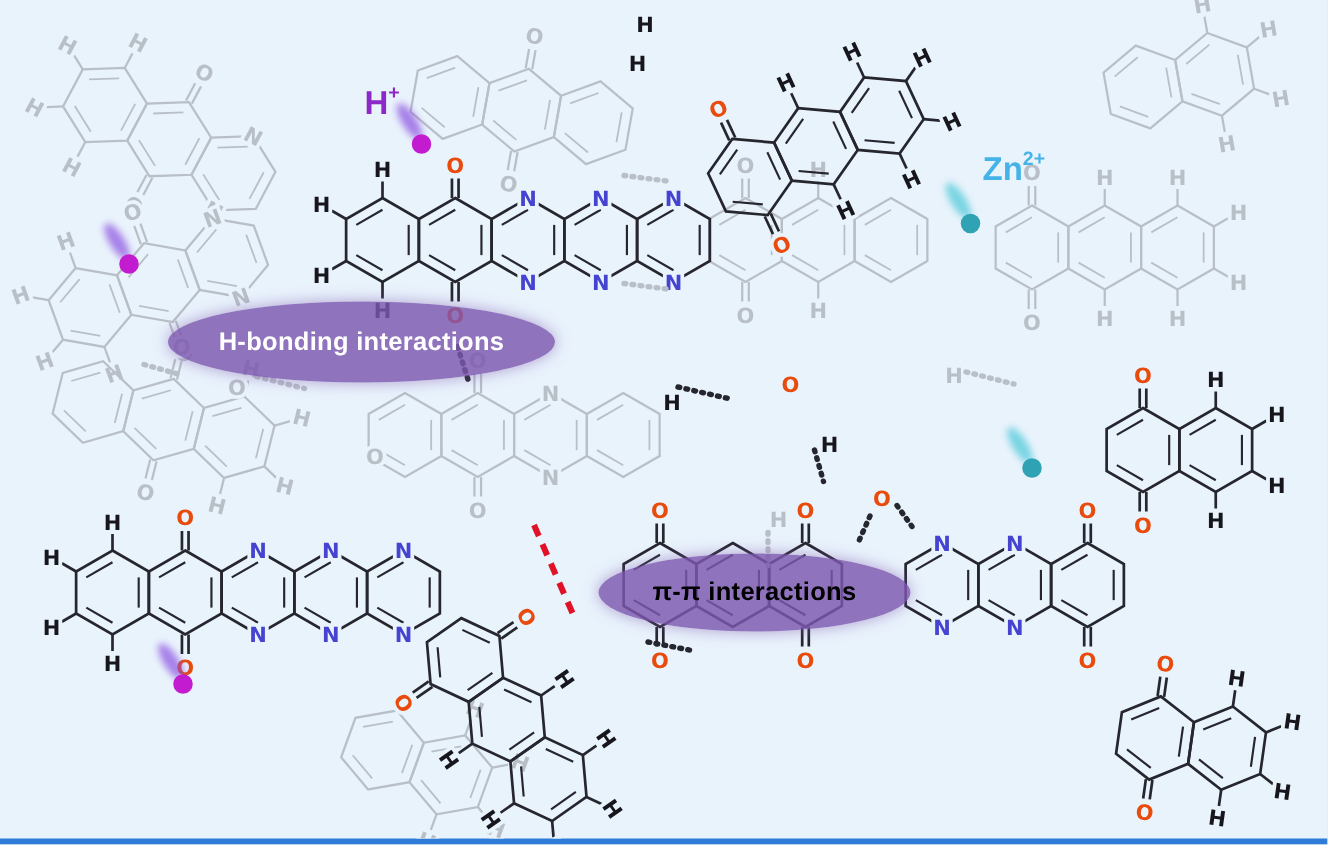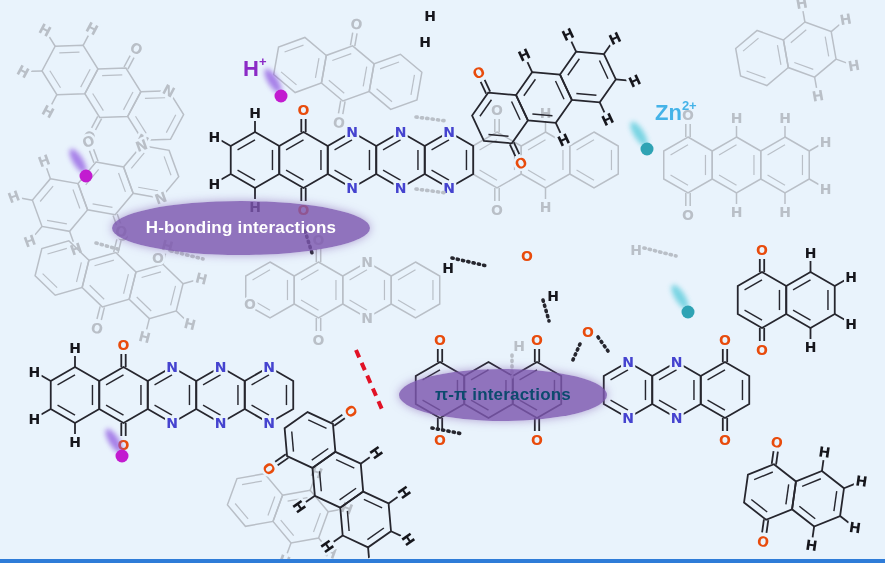--- a/index.html
+++ b/index.html
@@ -546,21 +546,21 @@
       <g>
         <ellipse cx="680" cy="297" rx="5" ry="14" fill="#49c7d8" opacity="0.7" filter="url(#blurF)" transform="rotate(-32 680 297)"></ellipse>
         <circle cx="688" cy="312" r="6.5" fill="#2fa3b4"></circle>
       </g>
     </svg>
 
   <div class="annot" id="hbond-ellipse" style="background-color: rgba(125, 88, 175, 0.824); color: rgb(255, 255, 255);">
     <span>H-bonding interactions</span>
   </div>
 
-  <div class="annot" id="pipi-ellipse" style="background-color: rgba(125, 88, 175, 0.824); color: #0c4a6e;">
+  <div class="annot" id="pipi-ellipse" style="background-color: rgba(125, 88, 175, 0.824); color: #000000;">
     <span>π-π interactions</span>
   </div>
 
   <div class="ionlab" id="hplus" style="color: rgb(139, 42, 198);">
     <span>H</span><sup>+</sup>
   </div>
 
   <div class="ionlab" id="znlab" style="color: rgb(69, 179, 232);">
     <span>Zn</span><sup>2+</sup>
   </div>

